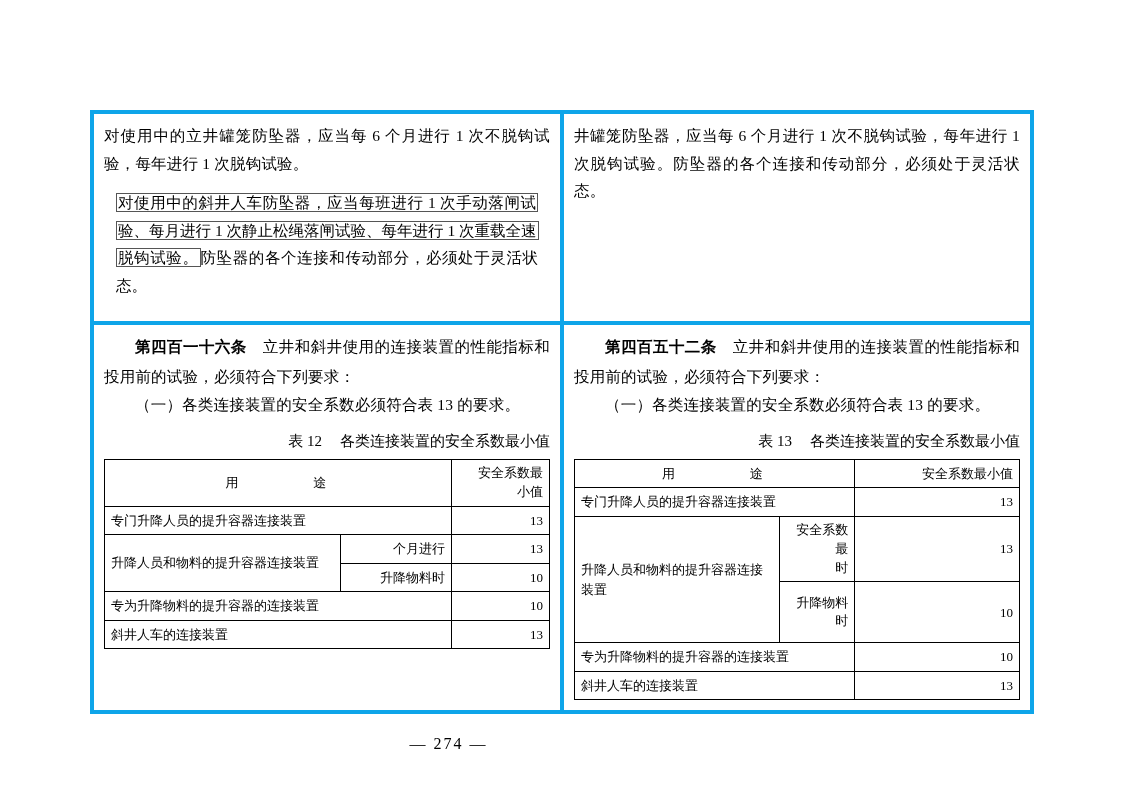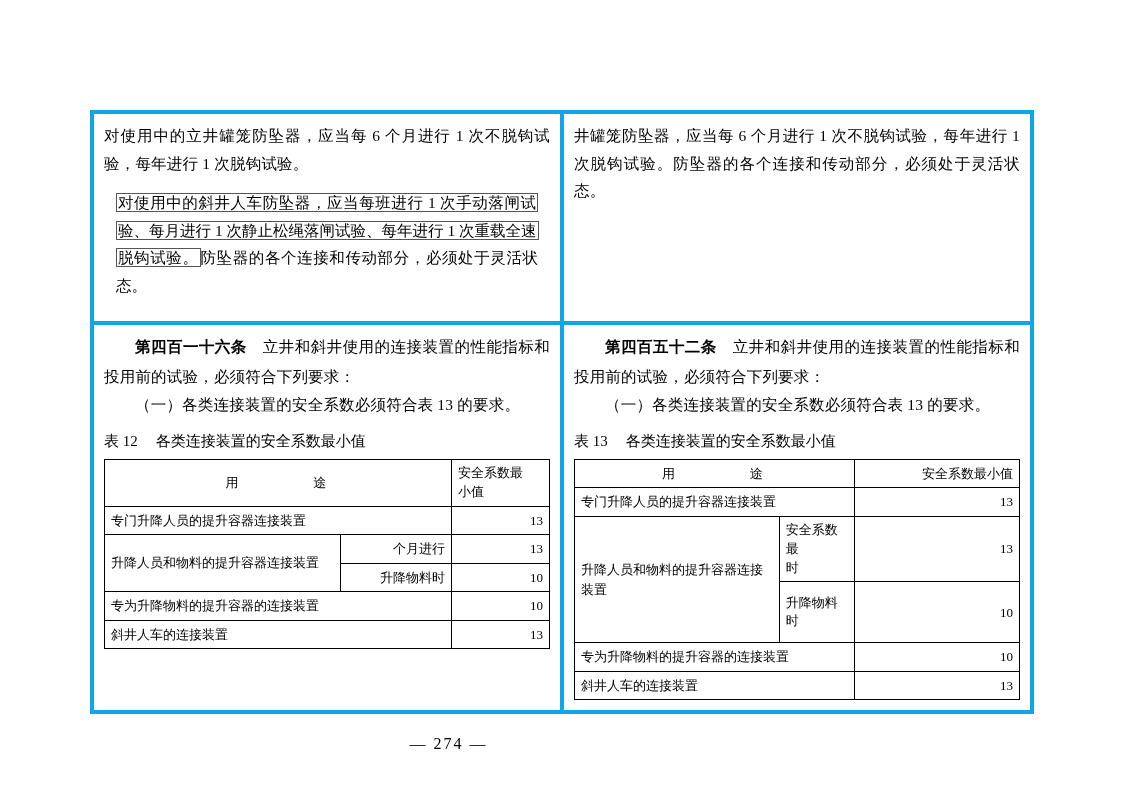--- a/index.html
+++ b/index.html
@@ -57,21 +57,21 @@
     padding: 0 1px;
     background: #ffffff;
     box-decoration-break: clone;
     -webkit-box-decoration-break: clone;
   }
   .article-head {
     font-weight: bold;
     font-family: Liberation Mono, monospace;
   }
   .tbl-caption {
-    text-align: left;
+    text-align: right;
     font-size: 15px;
     margin: 10px 0 4px 0;
   }
   .tbl-caption .sp {
     display: inline-block;
     width: 1.2em;
   }
   table.data {
     border-collapse: collapse;
     width: 100%;
@@ -83,21 +83,21 @@
     font-weight: normal;
     padding: 4px 6px;
   }
   table.data .ctr { text-align: right; }
   table.data .mid { vertical-align: middle; }
   .hdr-use {
     text-align: center;
     letter-spacing: 0.35em;
   }
   .cell-two-line {
-    text-align: left;
+    text-align: right;
     line-height: 1.45;
     margin-top: 47px;
   }
   .page-number {
     position: absolute;
     left: 0;
     top: 735px;
     width: 897px;
     text-align: center;
     font-size: 16px;

